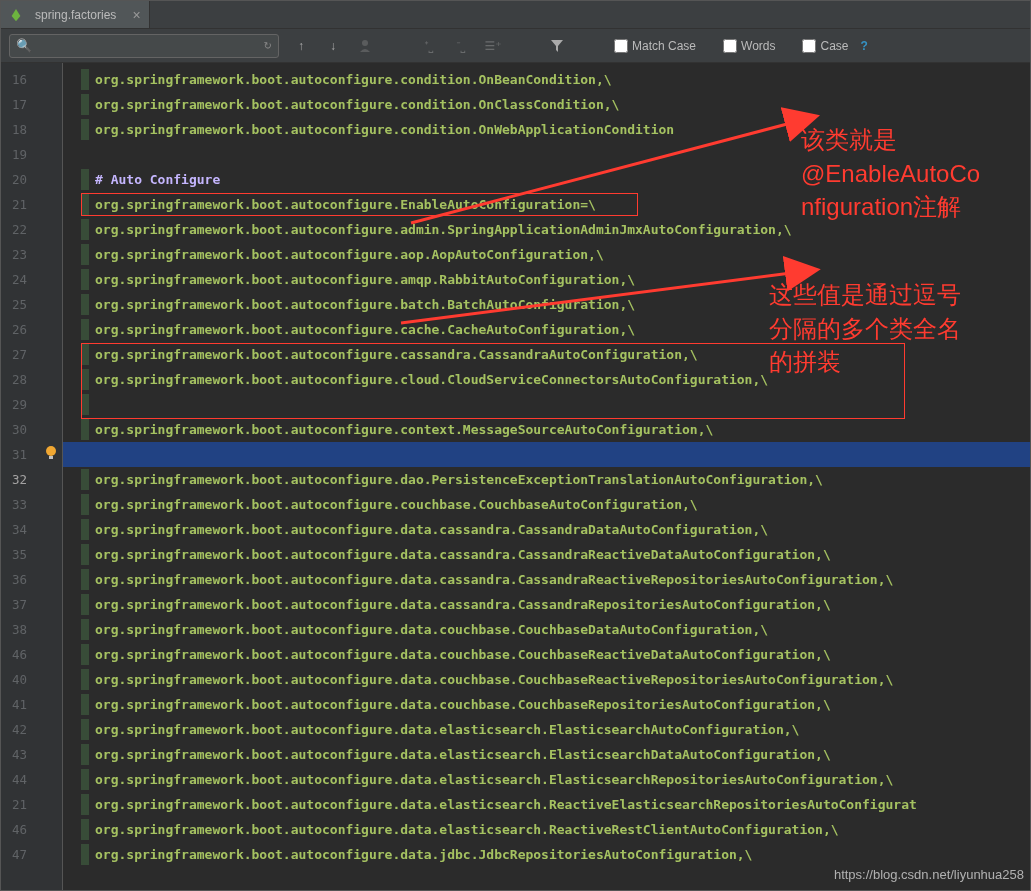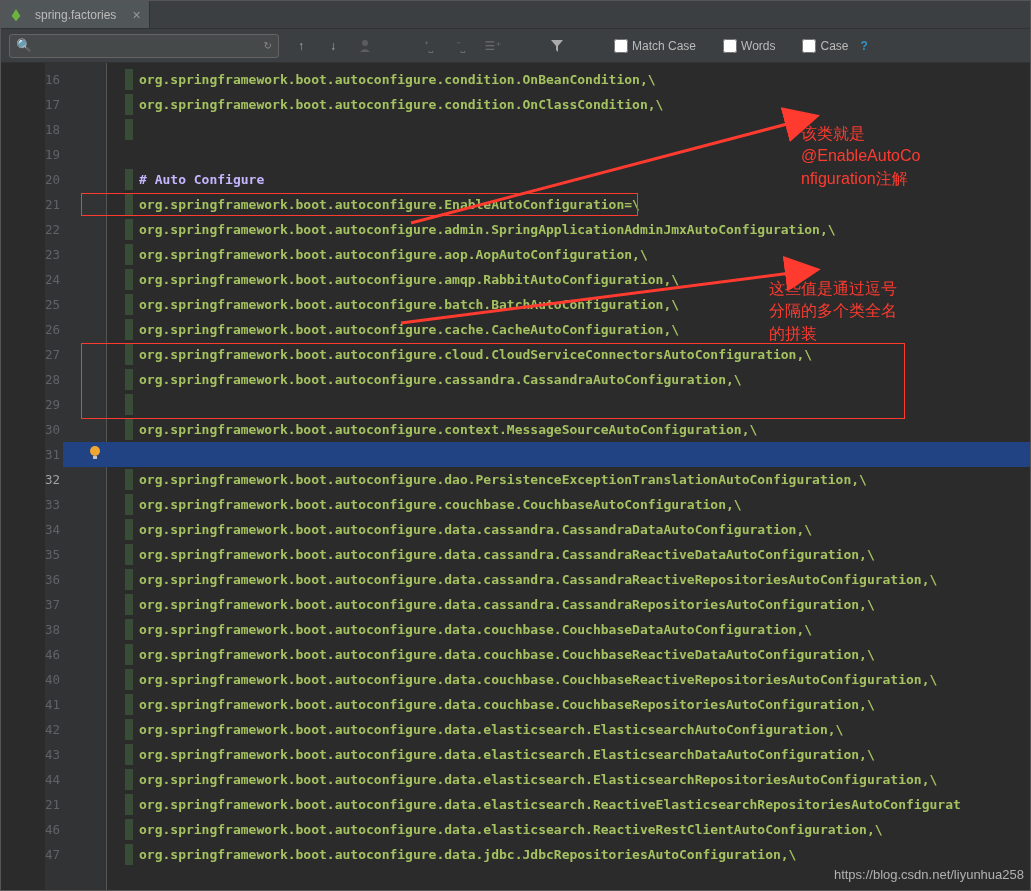--- a/index.html
+++ b/index.html
@@ -77,28 +77,27 @@
   .editor {
     position: relative;
     height: calc(100% - 28px - 34px);
     display: flex;
     background: #2b2b2b;
   }
   .gutter {
     width: 62px;
     background: #313335;
     color: #606366;
-    text-align: left;
+    text-align: center;
     padding-right: 24px;
     padding-top: 4px;
     font-size: 12.5px;
     line-height: 25px;
     border-right: 1px solid #555;
     position: relative;
-    margin-left: 44px;
   }
   .gutter .ln { height: 25px; }
   .gutter .ln.cur { color: #a4a3a3; }
   .code-area {
     flex: 1;
     position: relative;
     padding-top: 4px;
     padding-left: 18px;
     font-weight: bold;
   }
@@ -141,21 +140,21 @@
   .annotation-box {
     position: absolute;
     border: 1px solid #ff3b30;
     pointer-events: none;
     z-index: 2;
   }
   .annotation-text {
     position: absolute;
     color: #ff3b30;
     font-family: "Microsoft YaHei", sans-serif;
-    font-size: 16px;
+    font-size: 24px;
     line-height: 1.4;
     z-index: 3;
     pointer-events: none;
   }
   .arrow-svg {
     position: absolute;
     z-index: 2;
     pointer-events: none;
     overflow: visible;
   }
@@ -259,31 +258,31 @@
       <div class="ln">42</div>
       <div class="ln">43</div>
       <div class="ln">44</div>
       <div class="ln">21</div>
       <div class="ln">46</div>
       <div class="ln">47</div>
     </div>
   <div class="code-area" id="code">
       <div class="code-line"><span class="bar"></span><span class="txt kw-code">org.springframework.boot.autoconfigure.condition.OnBeanCondition,\</span></div>
       <div class="code-line"><span class="bar"></span><span class="txt kw-code">org.springframework.boot.autoconfigure.condition.OnClassCondition,\</span></div>
-      <div class="code-line"><span class="bar"></span></div>
+      <div class="code-line"><span class="bar"></span><span class="txt kw-code">org.springframework.boot.autoconfigure.condition.OnWebApplicationCondition</span></div>
       <div class="code-line"><span class="txt kw-code"></span></div>
       <div class="code-line"><span class="bar"></span><span class="txt kw-comment"># Auto Configure</span></div>
       <div class="code-line"><span class="bar"></span><span class="txt kw-code">org.springframework.boot.autoconfigure.EnableAutoConfiguration=\</span></div>
       <div class="code-line"><span class="bar"></span><span class="txt kw-code">org.springframework.boot.autoconfigure.admin.SpringApplicationAdminJmxAutoConfiguration,\</span></div>
       <div class="code-line"><span class="bar"></span><span class="txt kw-code">org.springframework.boot.autoconfigure.aop.AopAutoConfiguration,\</span></div>
       <div class="code-line"><span class="bar"></span><span class="txt kw-code">org.springframework.boot.autoconfigure.amqp.RabbitAutoConfiguration,\</span></div>
       <div class="code-line"><span class="bar"></span><span class="txt kw-code">org.springframework.boot.autoconfigure.batch.BatchAutoConfiguration,\</span></div>
       <div class="code-line"><span class="bar"></span><span class="txt kw-code">org.springframework.boot.autoconfigure.cache.CacheAutoConfiguration,\</span></div>
+      <div class="code-line"><span class="bar"></span><span class="txt kw-code">org.springframework.boot.autoconfigure.cassandra.CassandraAutoConfiguration,\</span></div>
       <div class="code-line"><span class="bar"></span><span class="txt kw-code">org.springframework.boot.autoconfigure.cloud.CloudServiceConnectorsAutoConfiguration,\</span></div>
-      <div class="code-line"><span class="bar"></span><span class="txt kw-code">org.springframework.boot.autoconfigure.cassandra.CassandraAutoConfiguration,\</span></div>
       <div class="code-line"><span class="bar"></span></div>
       <div class="code-line"><span class="bar"></span><span class="txt kw-code">org.springframework.boot.autoconfigure.context.MessageSourceAutoConfiguration,\</span></div>
       <div class="code-line"><span class="bar"></span><span class="txt kw-hl">org.springframework.boot.autoconfigure.context.PropertyPlaceholderAutoConfiguration,\</span></div>
       <div class="code-line"><span class="bar"></span><span class="txt kw-code">org.springframework.boot.autoconfigure.dao.PersistenceExceptionTranslationAutoConfiguration,\</span></div>
       <div class="code-line"><span class="bar"></span><span class="txt kw-code">org.springframework.boot.autoconfigure.couchbase.CouchbaseAutoConfiguration,\</span></div>
       <div class="code-line"><span class="bar"></span><span class="txt kw-code">org.springframework.boot.autoconfigure.data.cassandra.CassandraDataAutoConfiguration,\</span></div>
       <div class="code-line"><span class="bar"></span><span class="txt kw-code">org.springframework.boot.autoconfigure.data.cassandra.CassandraReactiveDataAutoConfiguration,\</span></div>
       <div class="code-line"><span class="bar"></span><span class="txt kw-code">org.springframework.boot.autoconfigure.data.cassandra.CassandraReactiveRepositoriesAutoConfiguration,\</span></div>
       <div class="code-line"><span class="bar"></span><span class="txt kw-code">org.springframework.boot.autoconfigure.data.cassandra.CassandraRepositoriesAutoConfiguration,\</span></div>
       <div class="code-line"><span class="bar"></span><span class="txt kw-code">org.springframework.boot.autoconfigure.data.couchbase.CouchbaseDataAutoConfiguration,\</span></div>

